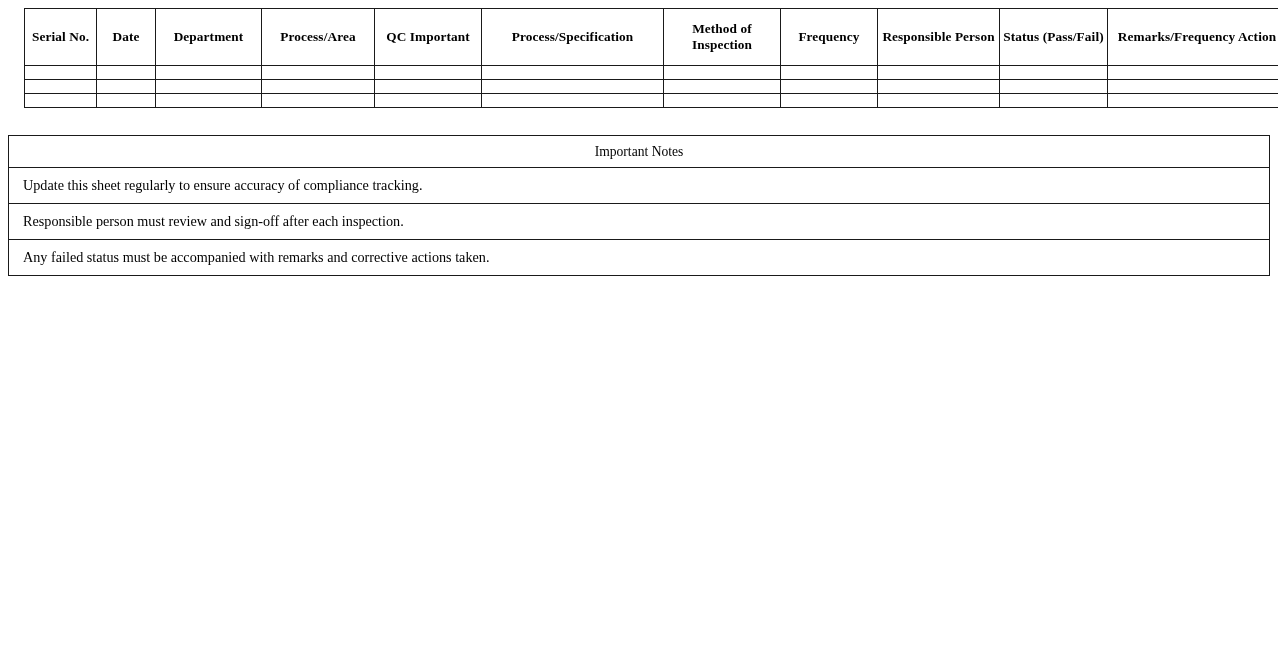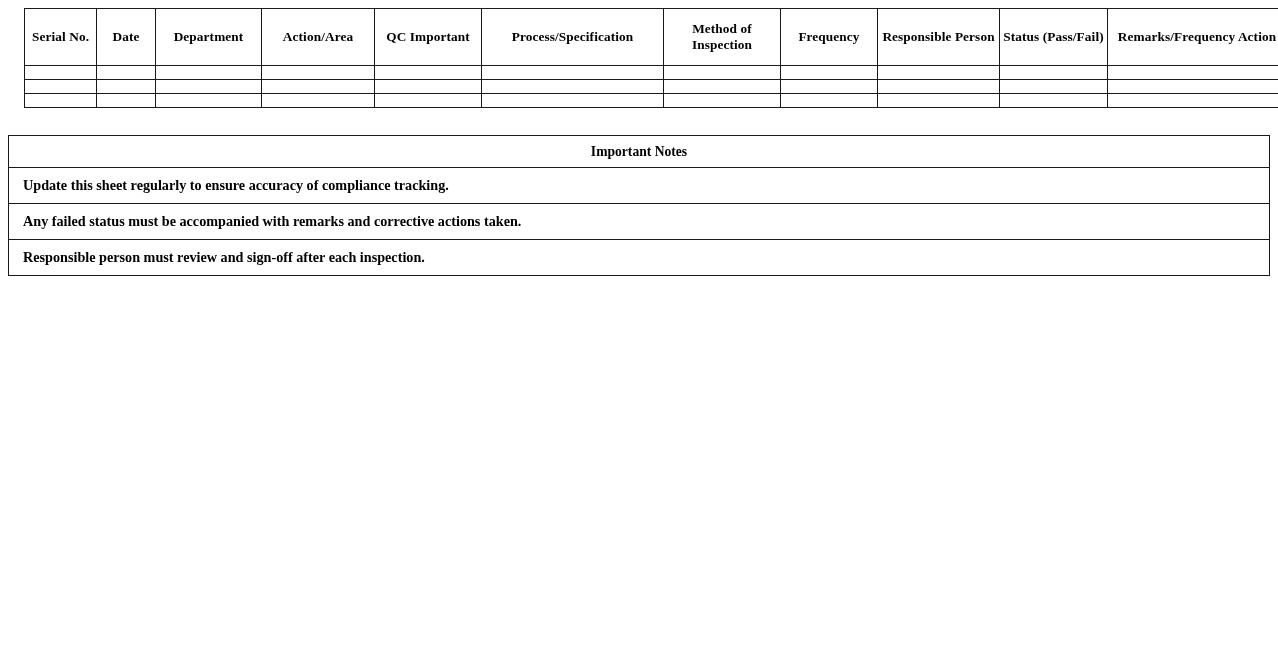--- a/index.html
+++ b/index.html
@@ -76,31 +76,31 @@
   }
 
   table.notes-table th,
   table.notes-table td {
     border: 1px solid #1a1a1a;
     background: #ffffff;
     padding: 0;
   }
 
   table.notes-table th.notes-title {
-    font-weight: bold;
+    font-weight: normal;
     font-size: 13.6px;
     text-align: center;
     vertical-align: middle;
     height: 27px;
     padding: 2px 4px;
   }
 
   table.notes-table td.note-cell {
     font-size: 14.2px;
-    font-weight: bold;
+    font-weight: normal;
     text-align: left;
     vertical-align: middle;
     height: 33px;
     padding: 1px 4px 1px 14px;
     line-height: 1.25;
   }
 </style>
 </head>
 <body>
 
@@ -119,21 +119,21 @@
           <col style="width: 97px;">
           <col style="width: 122px;">
           <col style="width: 108px;">
           <col style="width: 179px;">
         </colgroup>
       <thead>
         <tr id="qc-header-row">
             <th>Serial No.</th>
             <th>Date</th>
             <th>Department</th>
-            <th>Action/Area</th>
+            <th>Process/Area</th>
             <th>QC Important</th>
             <th>Process/Specification</th>
             <th>Method of Inspection</th>
             <th>Frequency</th>
             <th>Responsible Person</th>
             <th>Status (Pass/Fail)</th>
             <th>Remarks/Frequency Action</th>
           </tr>
       </thead>
       <tbody id="qc-table-body">
@@ -185,22 +185,22 @@
       <thead>
         <tr>
           <th class="notes-title">Important Notes</th>
         </tr>
       </thead>
       <tbody id="notes-table-body">
           <tr>
             <td class="note-cell">Update this sheet regularly to ensure accuracy of compliance tracking.</td>
           </tr>
           <tr>
+            <td class="note-cell">Responsible person must review and sign-off after each inspection.</td>
+          </tr>
+          <tr>
             <td class="note-cell">Any failed status must be accompanied with remarks and corrective actions taken.</td>
-          </tr>
-          <tr>
-            <td class="note-cell">Responsible person must review and sign-off after each inspection.</td>
           </tr>
         </tbody>
     </table>
   </div>
 
 </div>
 
 </body></html>

